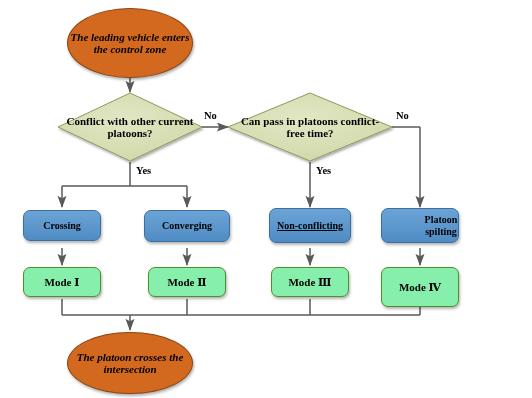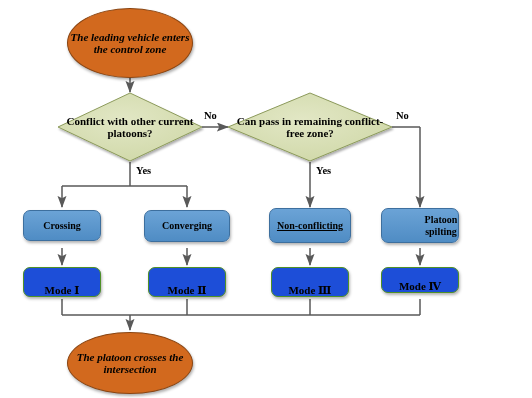--- a/index.html
+++ b/index.html
@@ -54,26 +54,25 @@
     padding: 0 8px;
   }
   .process-blue {
     background: linear-gradient(180deg, #6BA3D6 0%, #4F8CC4 100%);
     border: 1px solid #3d6f9e;
     border-radius: 7px;
     font-size: 10px;
     box-shadow: 1px 2px 3px rgba(0,0,0,0.3);
   }
   .process-green {
-    background: #1d4ed8;
+    background: #86efac;
     border: 1px solid #4f9127;
     border-radius: 7px;
     font-size: 11px;
     box-shadow: 1px 2px 3px rgba(0,0,0,0.3);
-    align-items: flex-end;
   }
   .edge-label {
     position: absolute;
     font-size: 10.5px;
     font-weight: bold;
     color: #000000;
     z-index: 4;
     white-space: nowrap;
   }
 </style>
@@ -132,21 +131,21 @@
 
   <div class="node terminator" style="left:67px; top:8px; width:126px; height:70px;">
     <span>The leading vehicle enters the control zone</span>
   </div>
 
   <div class="node decision" style="left:58px; top:93px; width:144px; height:68px;">
     <span class="decision-text">Conflict with other current platoons?</span>
   </div>
 
   <div class="node decision" style="left:228px; top:93px; width:164px; height:68px;">
-    <span class="decision-text">Can pass in remaining conflict-free zone?</span>
+    <span class="decision-text">Can pass in platoons conflict-free time?</span>
   </div>
 
   <div class="node process-blue" style="left:23px; top:210px; width:78px; height:31px;">
     <span>Crossing</span>
   </div>
 
   <div class="node process-blue" style="left:144px; top:210px; width:86px; height:32px;">
     <span>Converging</span>
   </div>
 
@@ -163,21 +162,21 @@
   </div>
 
   <div class="node process-green" style="left:148px; top:267px; width:78px; height:30px;">
     <span>Mode Ⅱ</span>
   </div>
 
   <div class="node process-green" style="left:271px; top:267px; width:78px; height:30px;">
     <span>Mode Ⅲ</span>
   </div>
 
-  <div class="node process-green" style="left:381px; top:267px; width:78px; height:26px;">
+  <div class="node process-green" style="left:381px; top:267px; width:78px; height:40px;">
     <span>Mode Ⅳ</span>
   </div>
 
   <div class="node terminator" style="left:67px; top:332px; width:126px; height:62px;">
     <span>The platoon crosses the intersection</span>
   </div>
 
   <div class="edge-label" style="left:204px; top:110px;">
     <span>No</span>
   </div>

